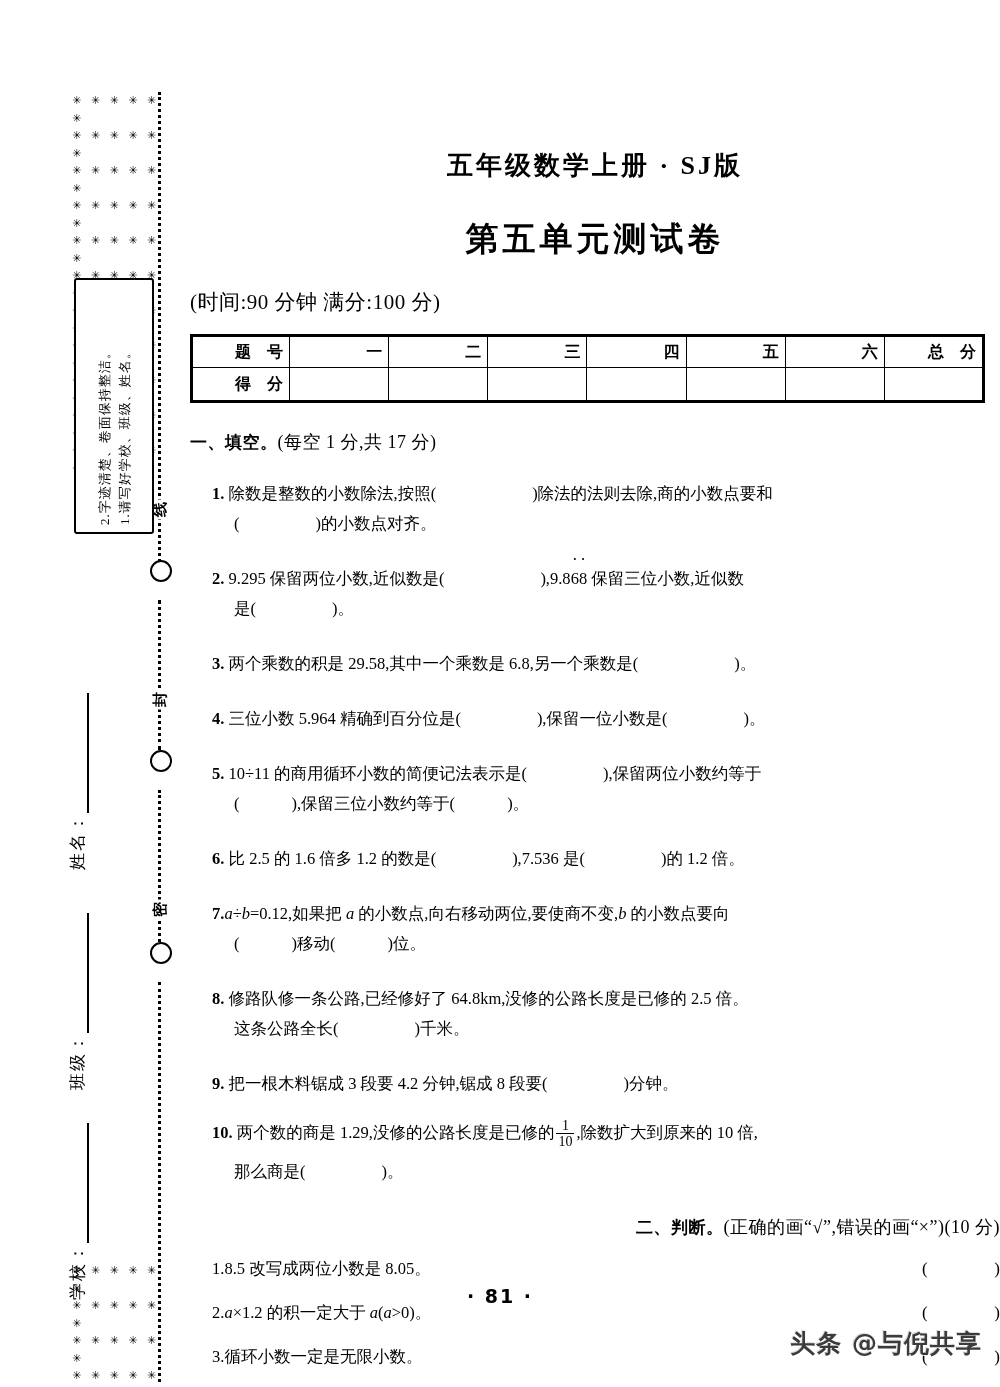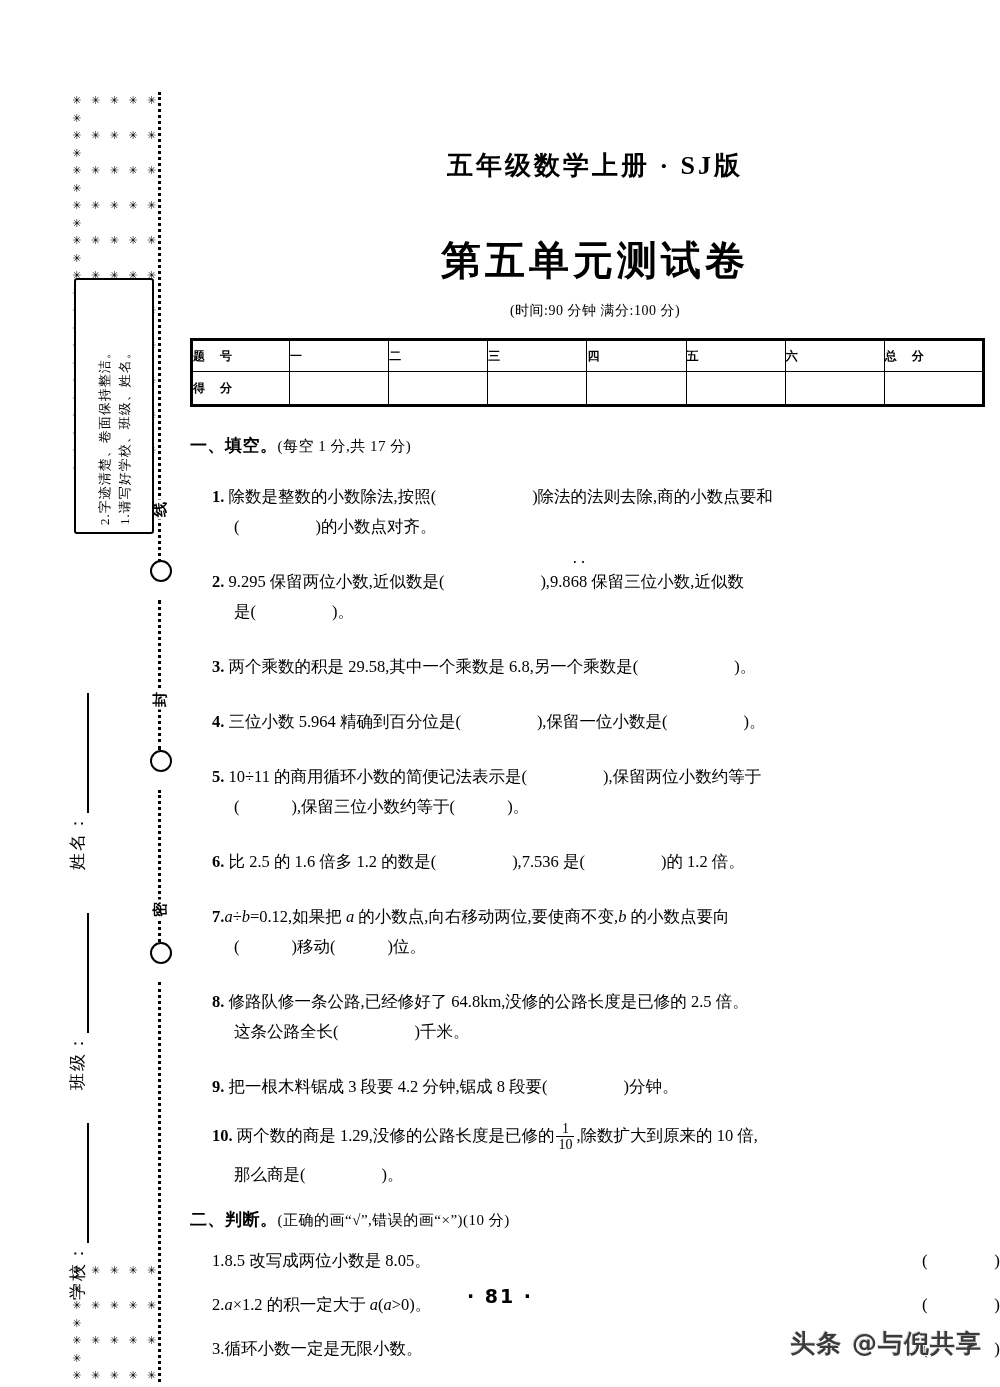--- a/index.html
+++ b/index.html
@@ -127,63 +127,63 @@
   .doc-title {
     text-align: center;
     font-size: 26px;
     font-weight: bold;
     letter-spacing: 3px;
     margin-top: 148px;
     font-family: "Liberation Serif", "DejaVu Serif", serif;
   }
   .doc-subtitle {
     text-align: center;
-    font-size: 40px;
+    font-size: 33px;
     font-weight: bold;
     letter-spacing: 4px;
-    margin-top: 50px;
+    margin-top: 34px;
     font-family: "Liberation Serif", "DejaVu Serif", serif;
   }
   .doc-meta {
-    text-align: center;
-    font-size: 14px;
-    margin-top: 14px;
+    text-align: left;
+    font-size: 21px;
+    margin-top: 26px;
     letter-spacing: 0.5px;
   }
 
   
   .score-table {
     margin-top: 18px;
     width: 795px;
     border-collapse: collapse;
     border: 3px solid #000;
     table-layout: fixed;
   }
   .score-table td {
     border: 1.5px solid #000;
     height: 30px;
-    text-align: left;
-    font-size: 12px;
+    text-align: right;
+    font-size: 16px;
     font-weight: bold;
     letter-spacing: 6px;
     padding: 0;
   }
   .score-table td.lead { width: 96px; }
   .score-table tr.row-score td { height: 32px; }
 
   
   .section-head {
     margin-top: 27px;
     font-size: 17px;
     font-weight: bold;
     letter-spacing: 0.5px;
   }
   .section-head .paren {
     font-weight: normal;
-    font-size: 15px;
+    font-size: 18px;
   }
 
   .q {
     margin-top: 25px;
     font-size: 16.5px;
     line-height: 30px;
     padding-left: 22px;
     position: relative;
   }
   .q .num {
@@ -397,21 +397,21 @@
     <span class="num">9.</span>
     <span>把一根木料锯成 3 段要 4.2 分钟,锯成 8 段要(</span><span class="blank-m"></span><span>)分钟。</span>
   </div>
 
   <div class="q" style="margin-top:19px;">
     <span class="num">10.</span>
     <span>两个数的商是 1.29,没修的公路长度是已修的</span><span class="frac"><span class="nu">1</span><span class="de">10</span></span><span>,除数扩大到原来的 10 倍,</span>
     <span class="ln2" style="margin-top:8px;"><span>那么商是(</span><span class="blank-m"></span><span>)。</span></span>
   </div>
 
-  <div class="section-head" style="margin-top:18px;">
+  <div class="section-head" style="margin-top:28px;text-align:right;">
     <span>二、判断。</span><span class="paren">(正确的画“√”,错误的画“×”)(10 分)</span>
   </div>
 
   <div class="tf-row">
     <span class="body"><span class="num">1.</span><span>8.5 改写成两位小数是 8.05。</span></span>
     <span class="spacer"></span>
     <span class="answer-paren">
         <span>(</span>
         <span>)</span>
       </span>

